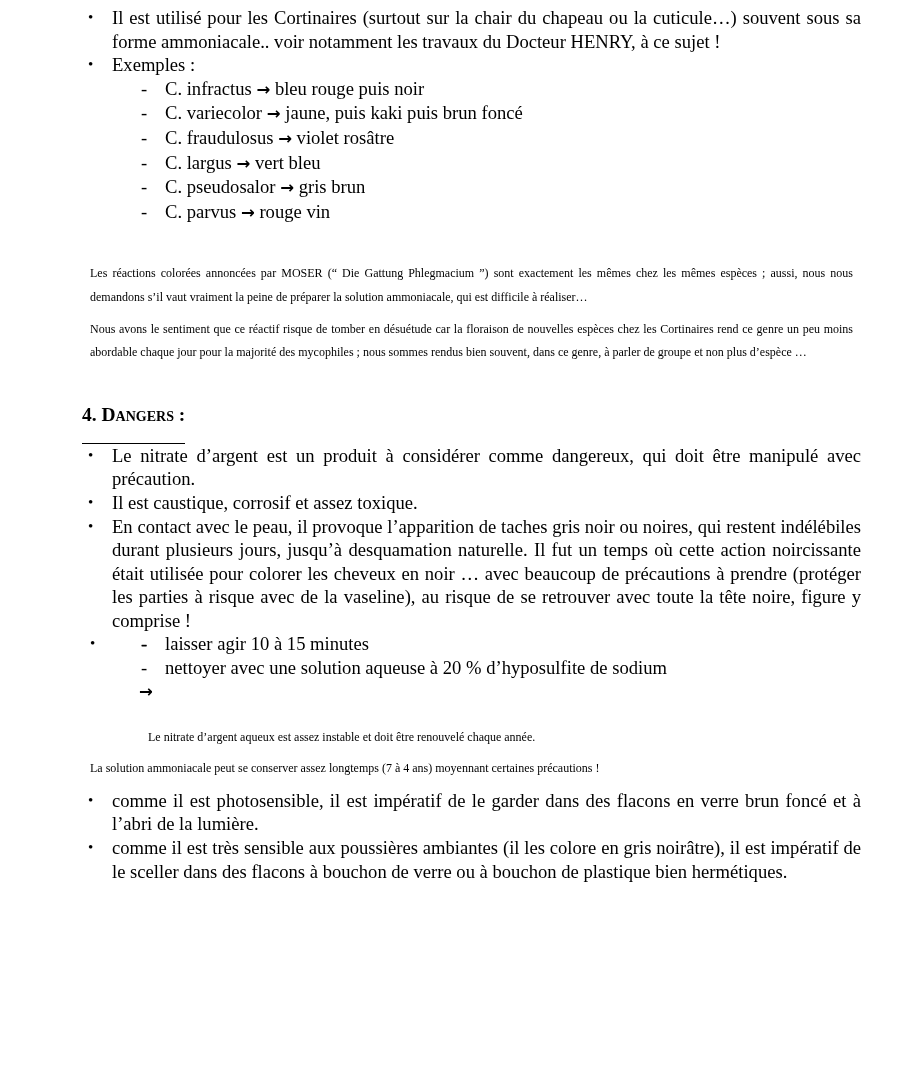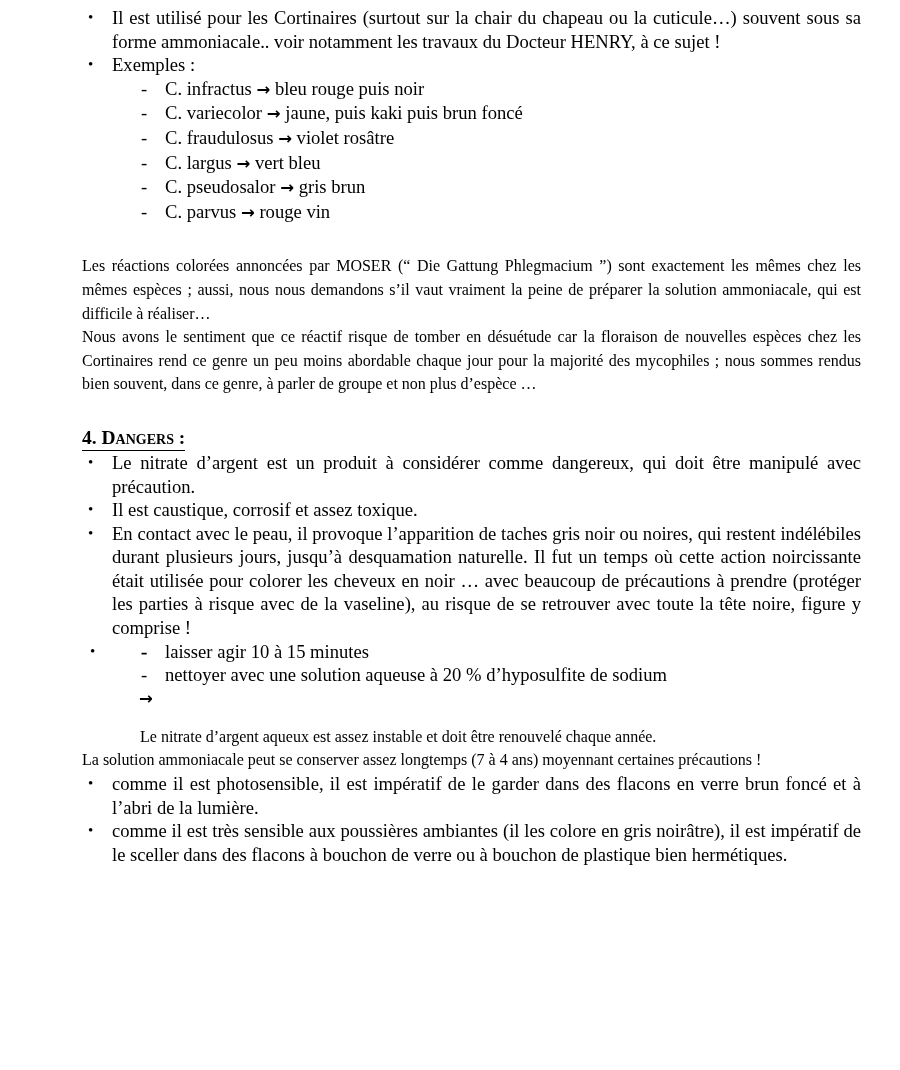--- a/index.html
+++ b/index.html
@@ -19,24 +19,24 @@
   .page {
     position: relative;
     width: 900px;
     height: 1070px;
     box-sizing: border-box;
     padding: 6px 39px 0 82px;
   }
 
   
   .para {
-    font-size: 16px;
+    font-size: 12px;
     line-height: 23.6px;
     text-align: justify;
-    margin: 0;
+    margin: 8px;
     hyphens: manual;
   }
 
   
   .bullets {
     list-style: none;
     margin: 0;
     padding: 0;
   }
   .bullets > li {
@@ -94,21 +94,21 @@
   .heading {
     font-size: 19.5px;
     font-weight: bold;
     font-variant: small-caps;
     margin: 0;
     line-height: 24px;
   }
   .heading .hd-inner {
     display: inline-block;
     border-bottom: 1.6px solid #000;
-    padding-bottom: 0;
+    padding-bottom: 16px;
   }
 
   .indent-first {
     text-indent: 58px;
   }
   .gap-lg { height: 30px; }
   .gap-xl { height: 38px; }
 </style>
 </head>
 <body>

